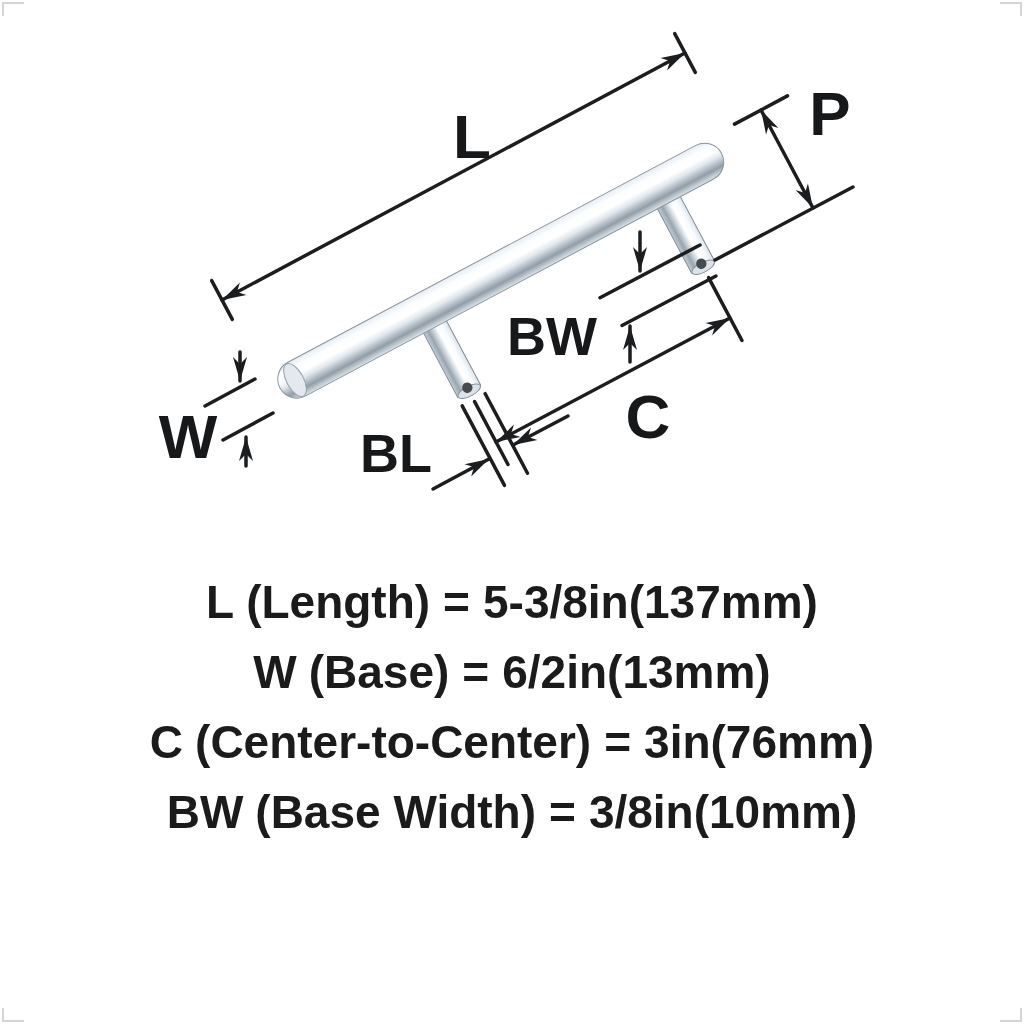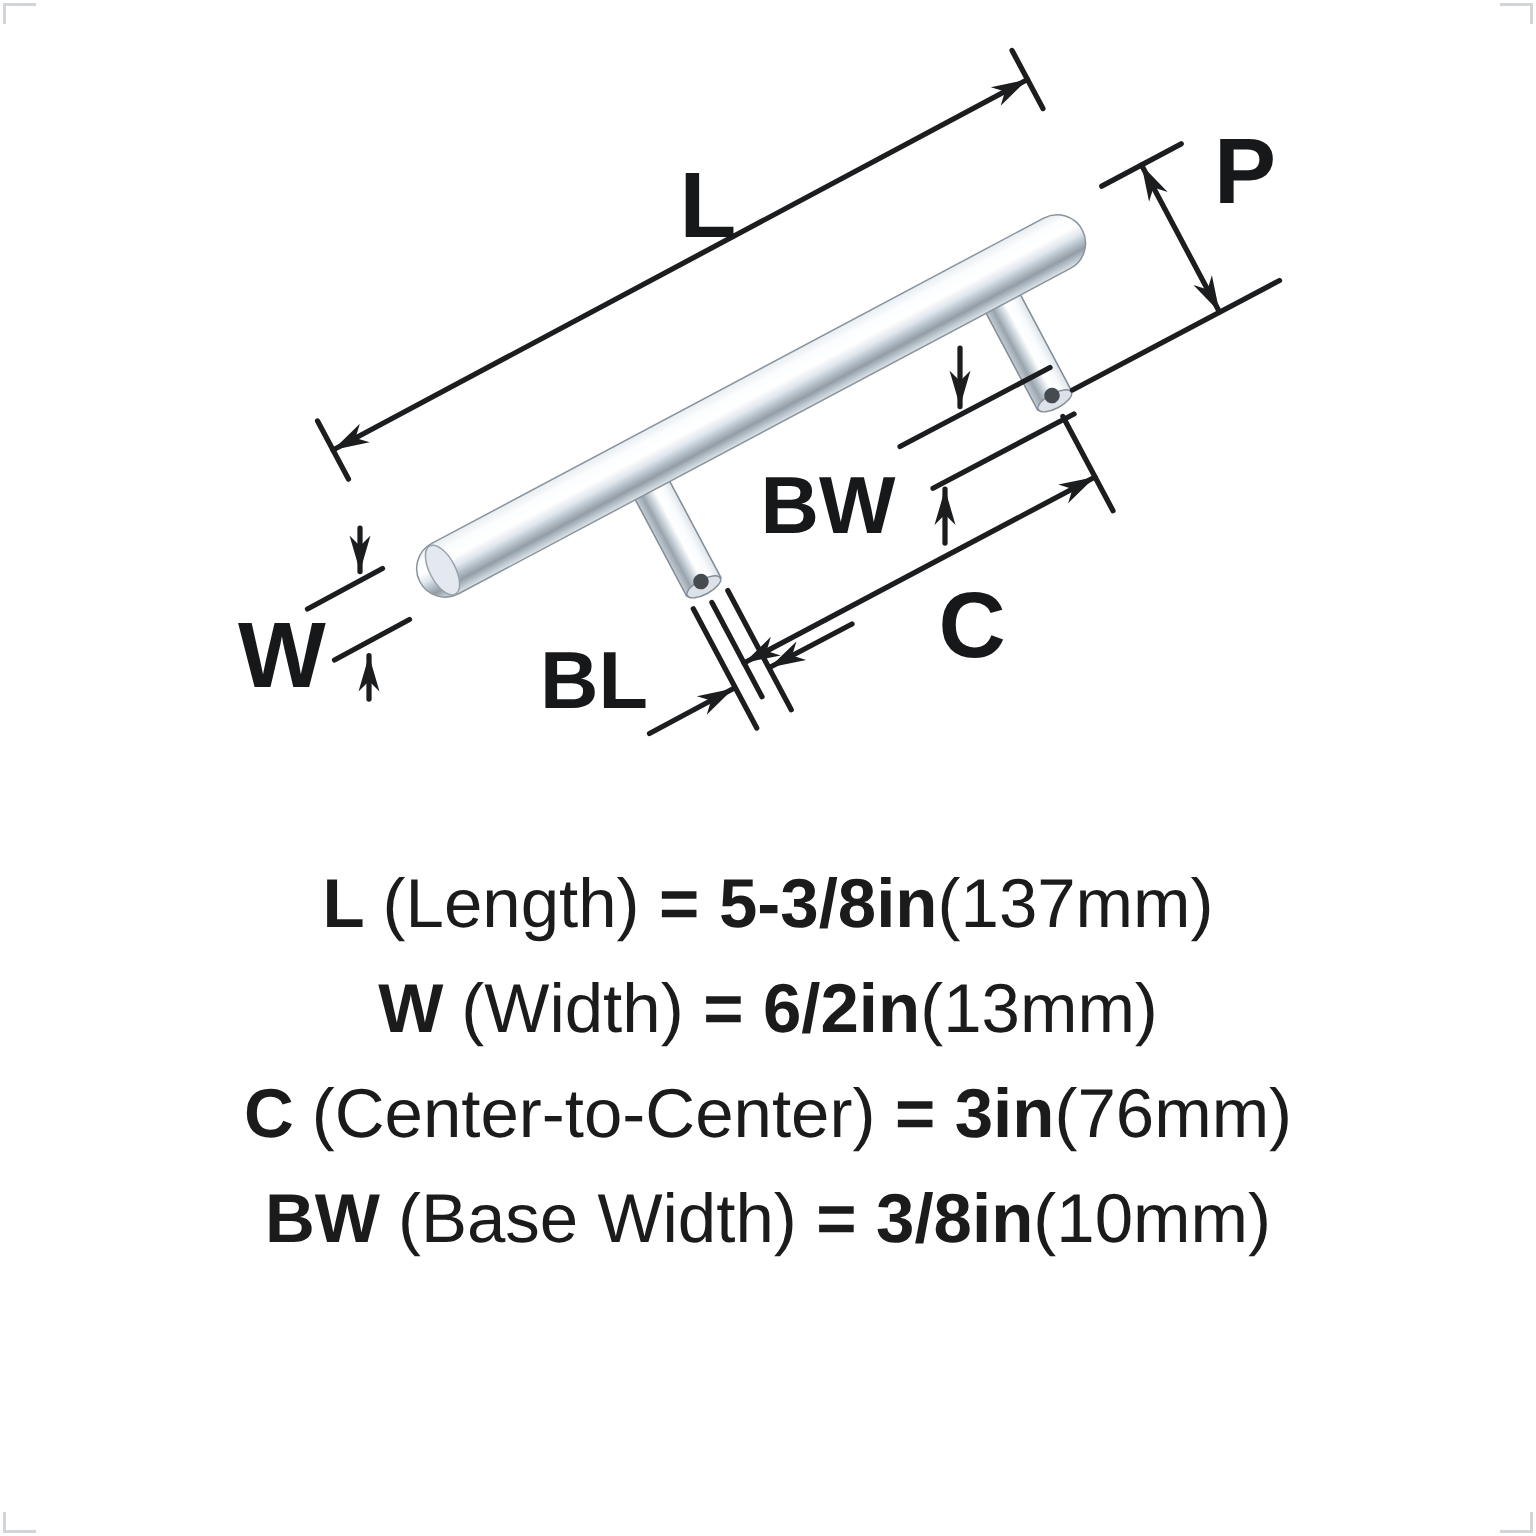--- a/index.html
+++ b/index.html
@@ -32,24 +32,24 @@
     padding-top: 22px;
     text-align: center;
     color: #1b1b1b;
   }
   .legend-row {
     font-size: 46px;
     line-height: 70px;
     white-space: nowrap;
   }
   .legend-row .sym { font-weight: 700; margin-right: 12px; }
-  .legend-row .nm  { font-weight: 400; margin-right: 13px; }
+  .legend-row .nm  { font-weight: 700; margin-right: 13px; }
   .legend-row .eq  { font-weight: 700; margin-right: 13px; }
   .legend-row .val { font-weight: 700; }
-  .legend-row .met { font-weight: 400; }
+  .legend-row .met { font-weight: 700; }
   .crop-mark {
     position: absolute;
     width: 20px;
     height: 12px;
   }
   .crop-tl { top: 2px; left: 2px; border-top: 2px solid #d2d5d8; border-left: 2px solid #d2d5d8; }
   .crop-tr { top: 2px; right: 2px; border-top: 2px solid #d2d5d8; border-right: 2px solid #d2d5d8; }
   .crop-bl { bottom: 2px; left: 2px; border-bottom: 2px solid #d2d5d8; border-left: 2px solid #d2d5d8; }
   .crop-br { bottom: 2px; right: 2px; border-bottom: 2px solid #d2d5d8; border-right: 2px solid #d2d5d8; }
 </style>
@@ -142,21 +142,21 @@
       <text x="396" y="472" font-size="54" text-anchor="middle">BL</text>
       <text x="552" y="355" font-size="54" text-anchor="middle">BW</text>
     </svg>
   </div>
 
   <div class="legend">
     <div class="legend-row">
       <span class="sym">L</span><span class="nm">(Length)</span><span class="eq">=</span><span class="val">5-3/8in</span><span class="met">(137mm)</span>
     </div>
     <div class="legend-row">
-      <span class="sym">W</span><span class="nm">(Width)</span><span class="eq">=</span><span class="val">6/2in</span><span class="met">(13mm)</span>
+      <span class="sym">W</span><span class="nm">(Base)</span><span class="eq">=</span><span class="val">6/2in</span><span class="met">(13mm)</span>
     </div>
     <div class="legend-row">
       <span class="sym">C</span><span class="nm">(Center-to-Center)</span><span class="eq">=</span><span class="val">3in</span><span class="met">(76mm)</span>
     </div>
     <div class="legend-row">
       <span class="sym">BW</span><span class="nm">(Base Width)</span><span class="eq">=</span><span class="val">3/8in</span><span class="met">(10mm)</span>
     </div>
   </div>
 
 </div>

